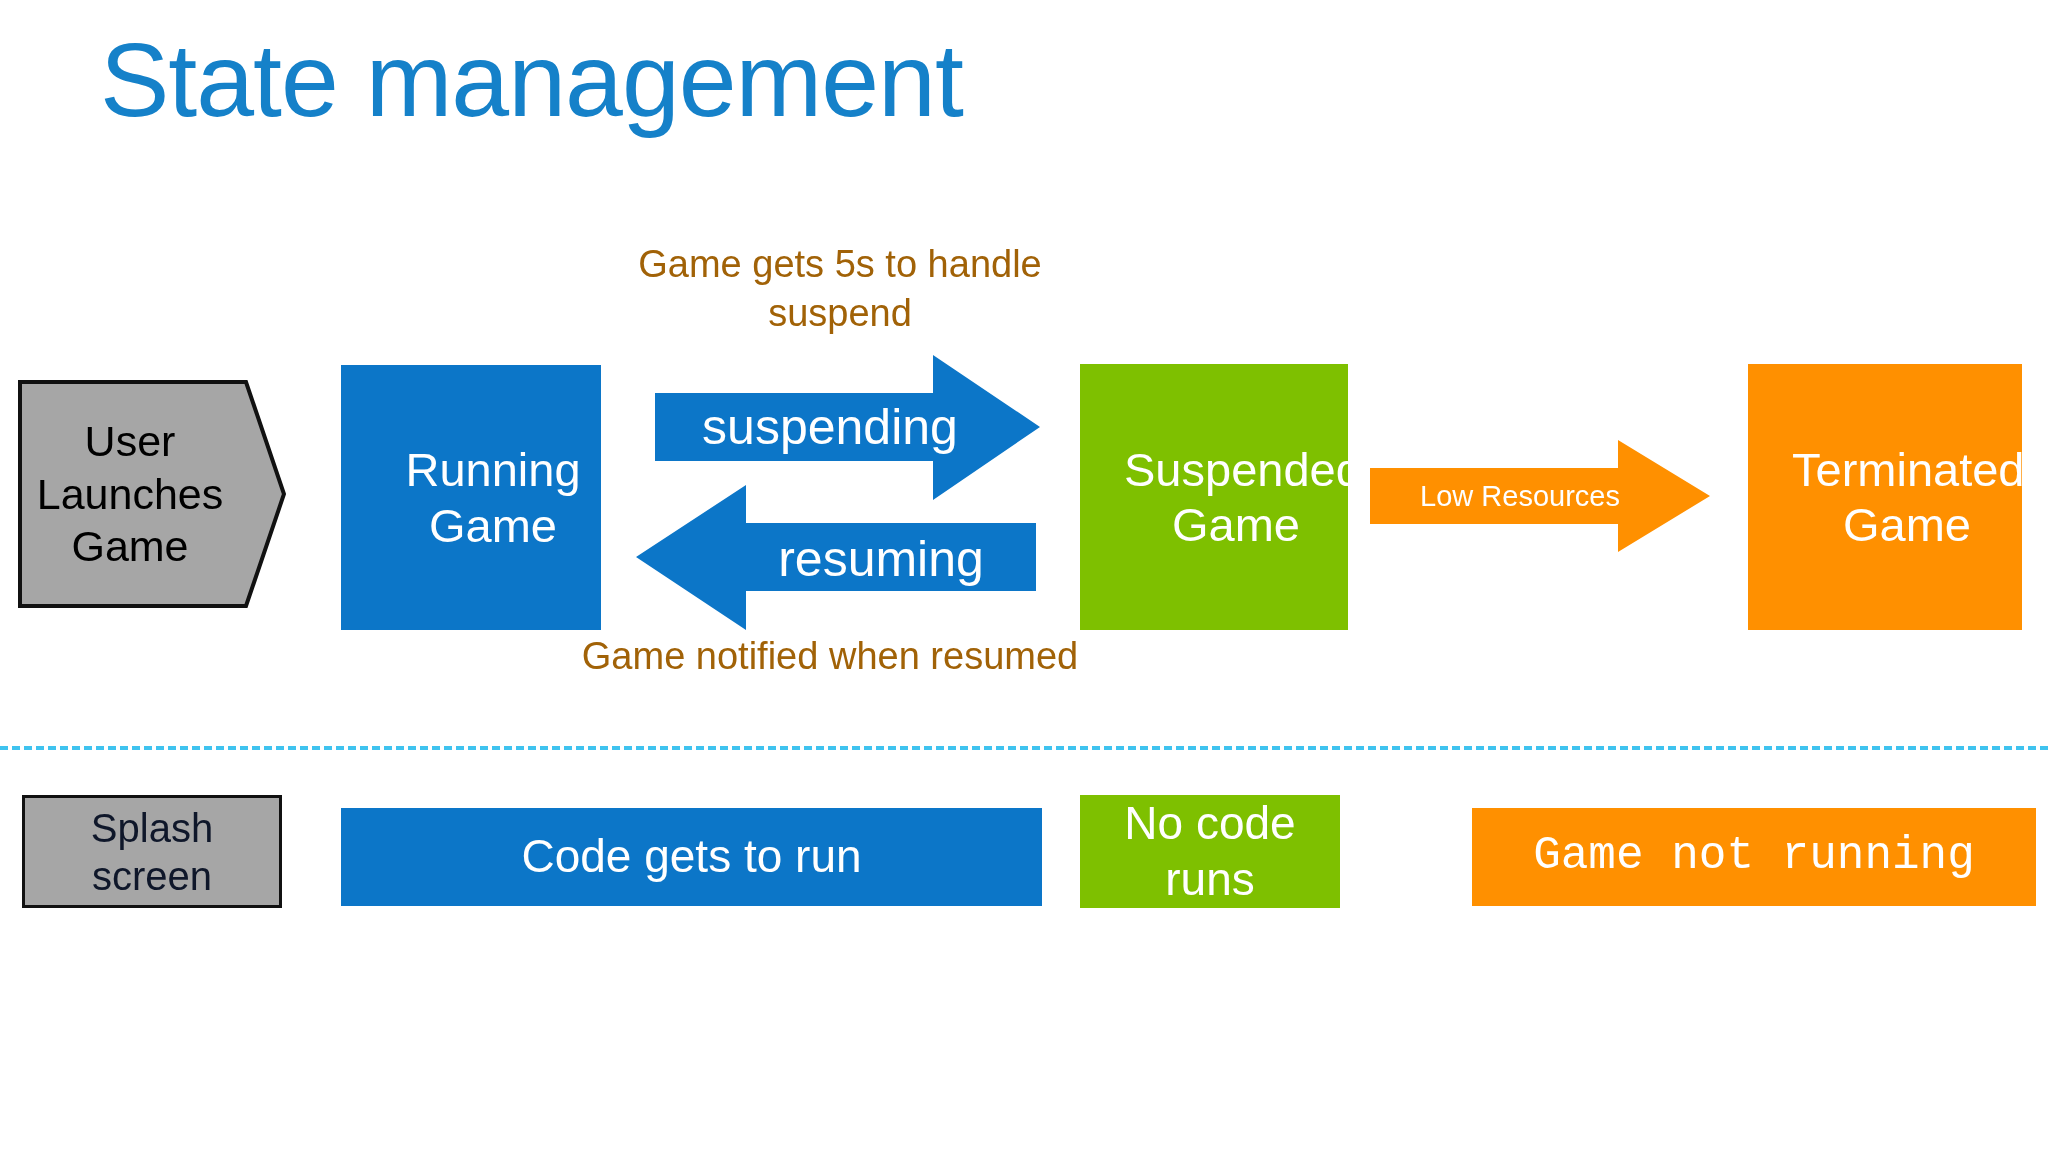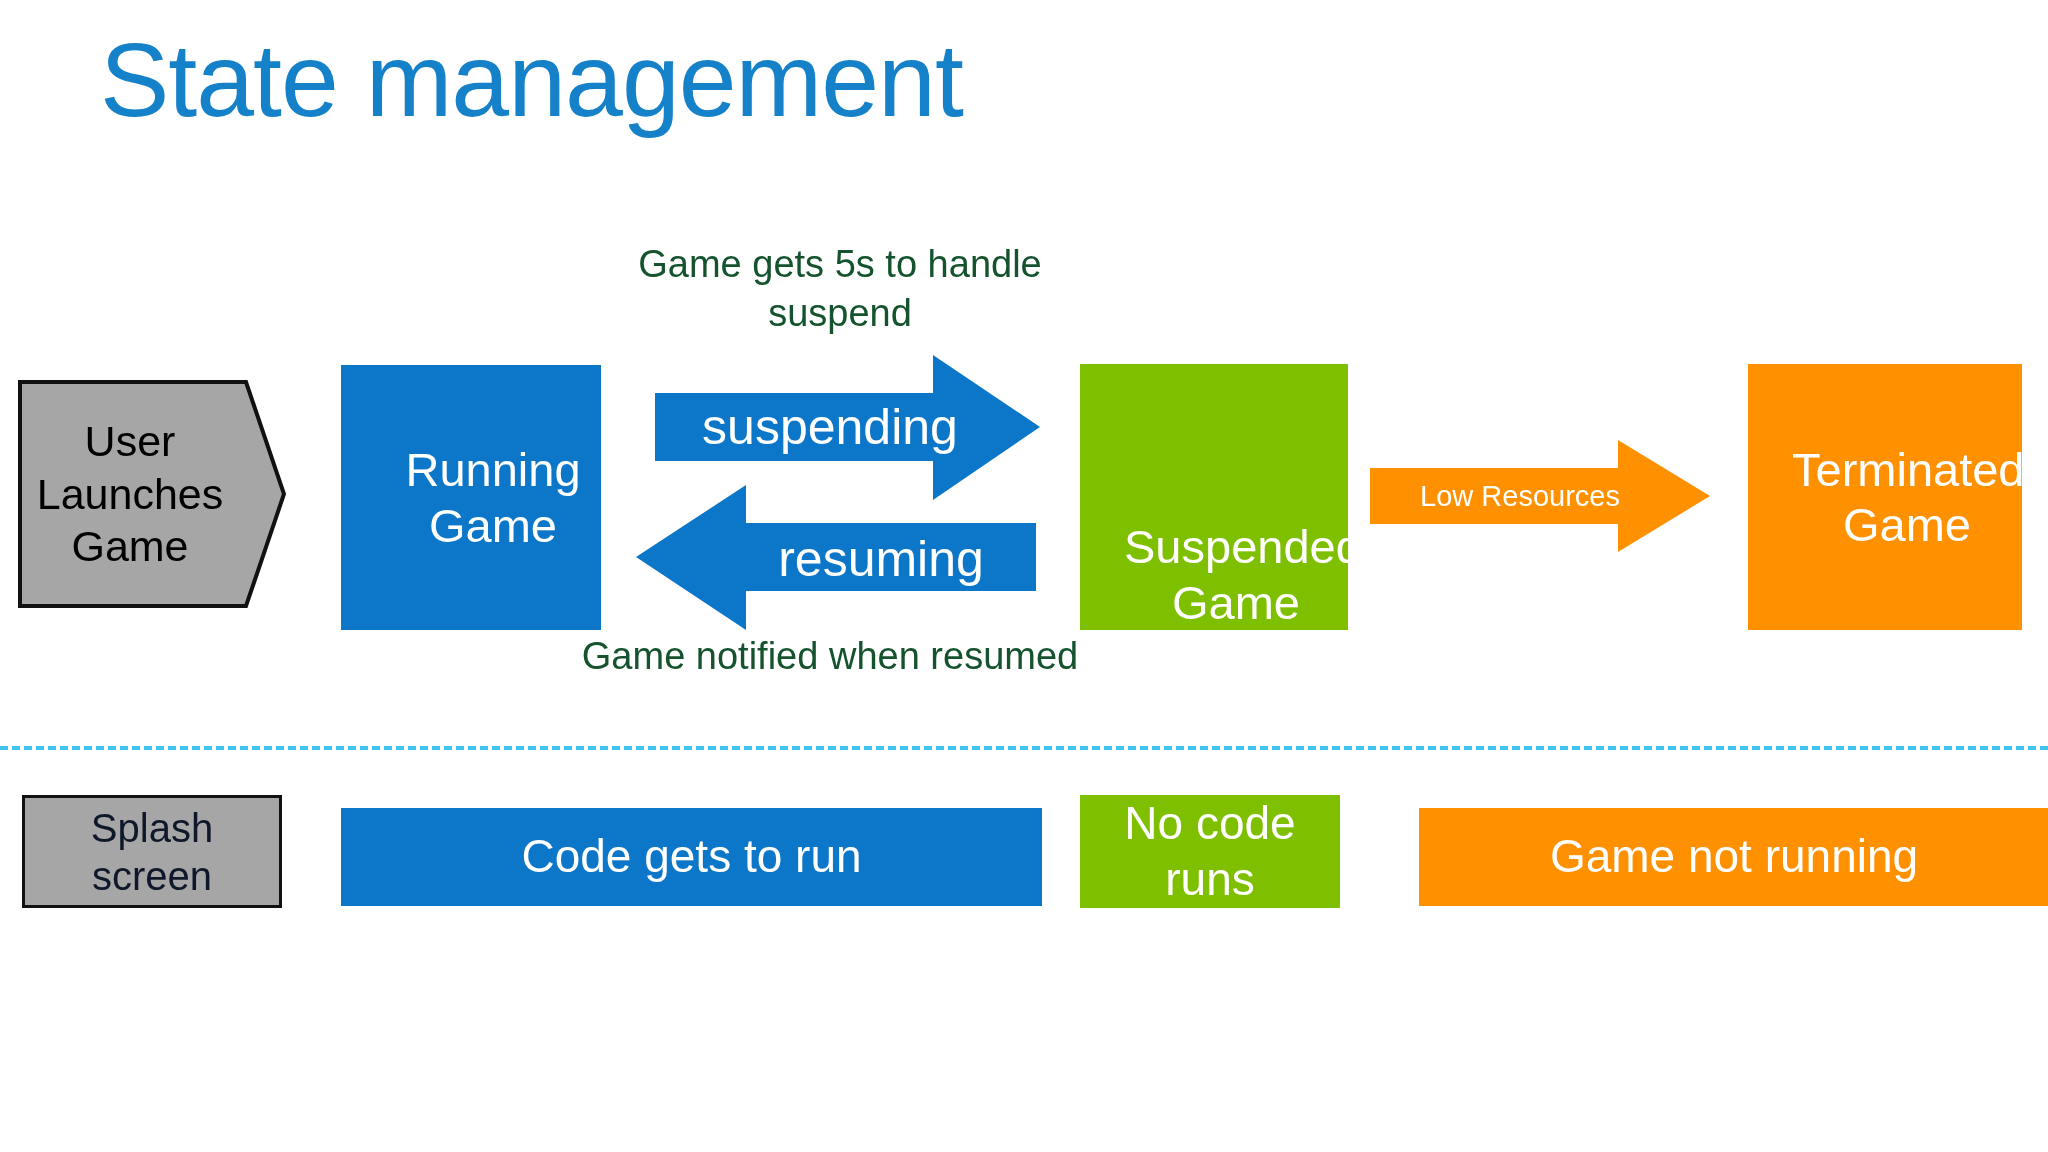--- a/index.html
+++ b/index.html
@@ -49,21 +49,21 @@
   }
 
   .state-box {
     color: #ffffff;
     font-size: 47px;
     line-height: 1.18;
     font-weight: 400;
   }
 
   .box-running    { left: 341px;  top: 365px;  width: 260px;  height: 265px; background: #0c76c8; }
-  .box-suspended  { left: 1080px; top: 364px;  width: 268px;  height: 266px; background: #7ec000; align-items: flex-end; }
+  .box-suspended  { left: 1080px; top: 364px;  width: 268px;  height: 266px; background: #7ec000; }
   .box-terminated { left: 1748px; top: 364px;  width: 274px;  height: 266px; background: #ff9000; }
 
   
   .pentagon-wrap {
     position: absolute;
     left: 18px;
     top: 378px;
     width: 268px;
     height: 232px;
   }
@@ -125,21 +125,21 @@
   }
 
   .arrow-lowres     { left: 1370px; top: 440px; width: 340px; height: 112px; }
   .arrow-lowres .arrow-label {
     left: 0; top: 24px; width: 280px; height: 64px; font-size: 29px;
   }
 
   
   .caption {
     position: absolute;
-    color: #14532d;
+    color: #a16207;
     font-size: 38px;
     line-height: 1.28;
     text-align: center;
     white-space: pre-line;
   }
   .cap-suspend   { left: 590px;  top: 240px; width: 500px; }
   .cap-terminate { left: 1350px; top: 240px; width: 410px; }
   .cap-resumed   { left: 560px;  top: 632px; width: 540px; }
   .caption u { text-decoration: underline; text-underline-offset: 2px; }
 
@@ -168,21 +168,21 @@
   }
   .bar-splash {
     left: 22px; top: 795px; width: 260px; height: 113px;
     background: #a6a6a6;
     border: 3px solid #111111;
     color: #0f172a;
     font-size: 40px;
   }
   .bar-code  { left: 341px;  top: 808px; width: 701px; height: 98px;  background: #0c76c8; }
   .bar-nocode{ left: 1080px; top: 795px; width: 260px; height: 113px; background: #7ec000; }
-  .bar-notrun{ left: 1419px; top: 808px; width: 630px; height: 98px;  background: #ff9000; }
+  .bar-notrun{ left: 1472px; top: 808px; width: 564px; height: 98px;  background: #ff9000; font-family: Liberation Mono, monospace; }
 </style>
 </head>
 <body>
 
 <div id="slide">
 
   <div class="slide-title">State management</div>
 
   <div class="caption cap-suspend">Game gets 5s to handle
 suspend</div>

